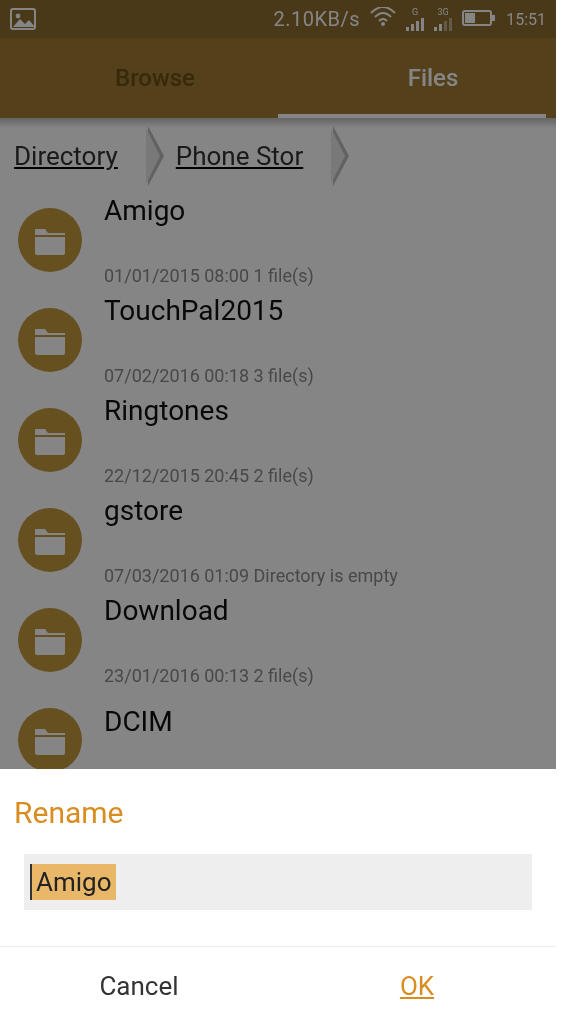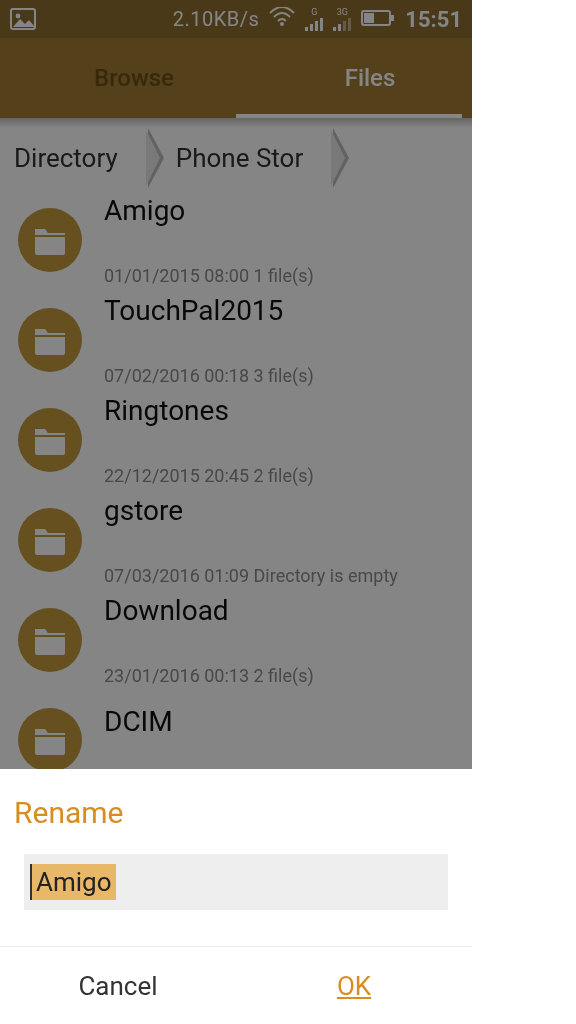--- a/index.html
+++ b/index.html
@@ -1,35 +1,35 @@
 <!DOCTYPE html>
 <html><head>
 <meta charset="utf-8">
 <style>
   * { box-sizing: border-box; margin: 0; padding: 0; }
   html, body { width: 576px; height: 1024px; overflow: hidden; font-family: -apple-system, Roboto, "Helvetica Neue", Arial, sans-serif; }
-  .root { position: relative; width: 472px; height: 1024px; background: #fff; }
+  .root { position: relative; width: 556px; height: 1024px; background: #fff; }
   .dim { position: absolute; inset: 0; background: rgba(0,0,0,0.48); z-index: 10; }
   
   .status-bar { position: absolute; top: 0; left: 0; right: 0; height: 38px; background: #8d6d30; color: #fff; display: flex; align-items: center; justify-content: space-between; padding: 0 10px; font-size: 20px; z-index: 5; }
   .status-left, .status-right { display: flex; align-items: center; gap: 8px; }
   .status-right { gap: 10px; }
   .picture-icon { display:inline-flex; }
   .status-text { font-size: 20px; letter-spacing: 0.5px; }
   .signal-stack { display:flex; flex-direction:column; align-items:center; line-height:1; }
   .tiny { font-size: 9px; }
-  .time { font-size: 22px; font-weight: 700; }
+  .time { font-size: 16px; font-weight: 400; }
   
   .tab-bar { position: absolute; top: 38px; left: 0; right: 0; height: 80px; background: #a17d34; display: flex; z-index:5;}
   .tab { flex: 1; display:flex; align-items:center; justify-content:center; color:#6b4f16; font-size: 24px; font-weight:500;padding-left:32px; }
   .tab.active { color: #fff; }
   .tab-indicator { position:absolute; bottom:0; left:50%; right:10px; height:4px; background:#fff; }
   .tab-shadow { position:absolute; top:118px; left:0; right:0; height:10px; background:linear-gradient(rgba(0,0,0,0.25),transparent); z-index:5;}
   
-  .crumbs { position:absolute; top:128px; left:0; right:0; height:60px; display:flex; align-items:center; z-index:5;}
+  .crumbs { position:absolute; top:128px; left:0; right:0; height:60px; display:flex; z-index:5;text-decoration:underline;}
   .crumb { position:relative; height:56px; display:flex; align-items:center; padding:0 28px 0 30px; font-size:26px; color:#333; }
   .crumb::after { content:""; position:absolute; right:-14px; top:0; width:0;height:0; border-top:28px solid transparent; border-bottom:28px solid transparent; border-left:14px solid #e8e8e8; z-index:2;}
   .crumb::before { content:""; position:absolute; right:-18px; top:-2px; width:0;height:0; border-top:30px solid transparent; border-bottom:30px solid transparent; border-left:16px solid #bcbcbc; z-index:1;}
   .crumb:first-child { padding-left:14px; }
   
   .file-list { position:absolute; top:190px; left:0; right:0; bottom:0; z-index:5;}
   .file-row { display:flex; align-items:center; height:100px; padding:0 18px; gap:22px; }
   .folder-icon { width:64px; height:64px; border-radius:50%; background:#c49a3f; display:flex; align-items:center; justify-content:center; flex-shrink:0; }
   .folder-icon svg { width:34px; height:30px; }
   .file-texts { display:flex; flex-direction:column; gap:4px; }

